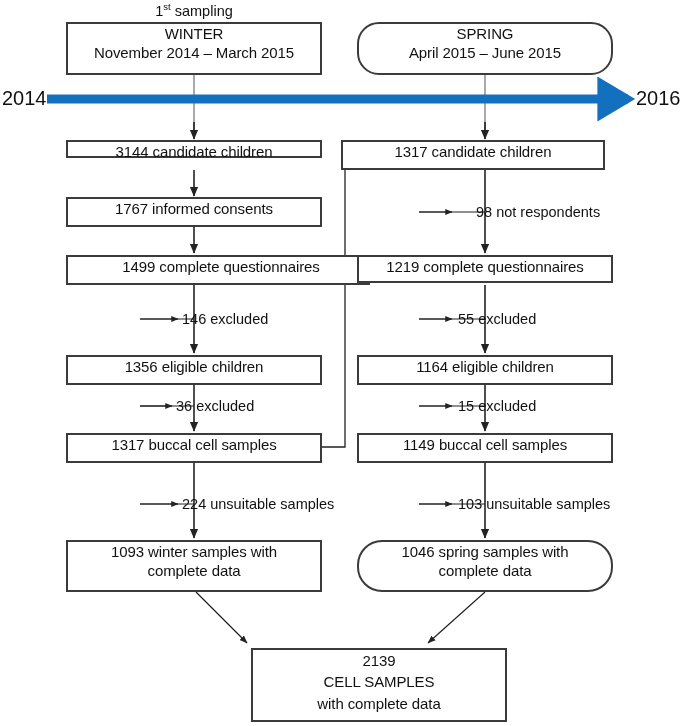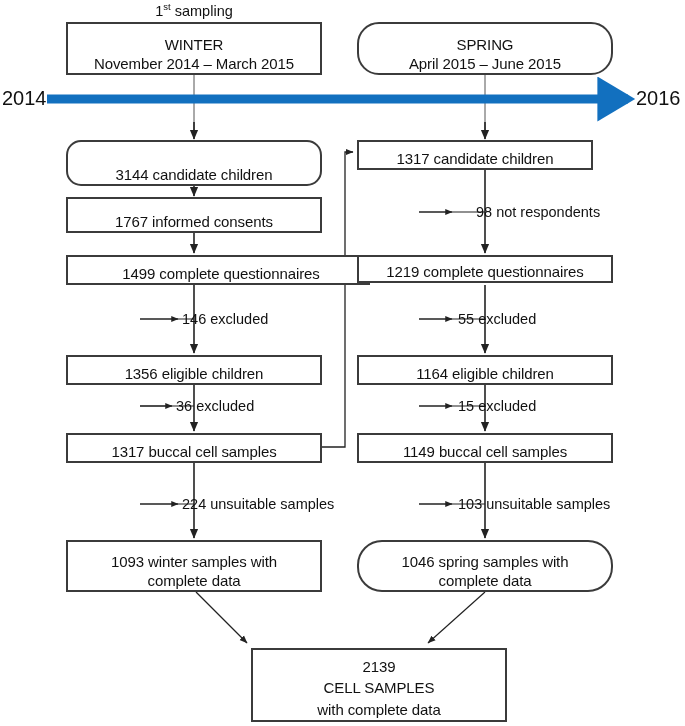--- a/index.html
+++ b/index.html
@@ -9,21 +9,21 @@
   svg#wires{position:absolute;left:0;top:0;width:685px;height:726px;pointer-events:none;}
 
   .node{
     position:absolute;
     box-sizing:border-box;
     border:2px solid #3b3b3b;
     background:#ffffff;
     display:flex;
     flex-direction:column;
     align-items:center;
-    justify-content:flex-end;
+    justify-content:flex-start;
     text-align:center;
     font-size:15px;
     line-height:1.28;
     color:#111;
     letter-spacing:-0.1px;
   }
   .node .ln{display:block;white-space:nowrap;}
 
   .season-title{font-size:15px;}
   .season-range{font-size:15px;}
@@ -130,45 +130,45 @@
     <span class="ln season-range">November 2014 – March 2015</span>
   </div>
   <div class="node" style="left:357px;top:22px;width:256px;height:53px;border-radius:22px;">
     <span class="ln season-title">SPRING</span>
     <span class="ln season-range">April 2015 – June 2015</span>
   </div>
 
   <div class="year-label" style="left:2px;top:87px;">2014</div>
   <div class="year-label" style="left:636px;top:87px;">2016</div>
 
-  <div class="node" style="left:66px;top:140px;width:256px;height:46px;border-radius:15px;">
+  <div class="node" style="left:66px;top:140px;width:256px;height:18px;">
     <span class="ln">3144 candidate children</span>
   </div>
-  <div class="node" style="left:66px;top:197px;width:256px;height:36px;">
+  <div class="node" style="left:66px;top:197px;width:256px;height:30px;">
     <span class="ln">1767 informed consents</span>
   </div>
   <div class="node" style="left:66px;top:255px;width:304px;height:30px;padding-left:6px;">
     <span class="ln">1499 complete questionnaires</span>
   </div>
   <div class="node" style="left:66px;top:355px;width:256px;height:30px;">
     <span class="ln">1356 eligible children</span>
   </div>
   <div class="node" style="left:66px;top:433px;width:256px;height:30px;">
     <span class="ln">1317 buccal cell samples</span>
   </div>
   <div class="node" style="left:66px;top:540px;width:256px;height:52px;">
     <span class="ln">1093 winter samples with</span>
     <span class="ln">complete data</span>
   </div>
 
   <div class="side-note" style="left:182px;top:311px;">146 excluded</div>
   <div class="side-note" style="left:176px;top:398px;">36 excluded</div>
   <div class="side-note" style="left:182px;top:496px;">224 unsuitable samples</div>
 
-  <div class="node" style="left:357px;top:140px;width:236px;height:30px;">
+  <div class="node" style="left:341px;top:140px;width:264px;height:30px;">
     <span class="ln">1317 candidate children</span>
   </div>
   <div class="node" style="left:357px;top:255px;width:256px;height:28px;">
     <span class="ln">1219 complete questionnaires</span>
   </div>
   <div class="node" style="left:357px;top:355px;width:256px;height:30px;">
     <span class="ln">1164 eligible children</span>
   </div>
   <div class="node" style="left:357px;top:433px;width:256px;height:30px;">
     <span class="ln">1149 buccal cell samples</span>

